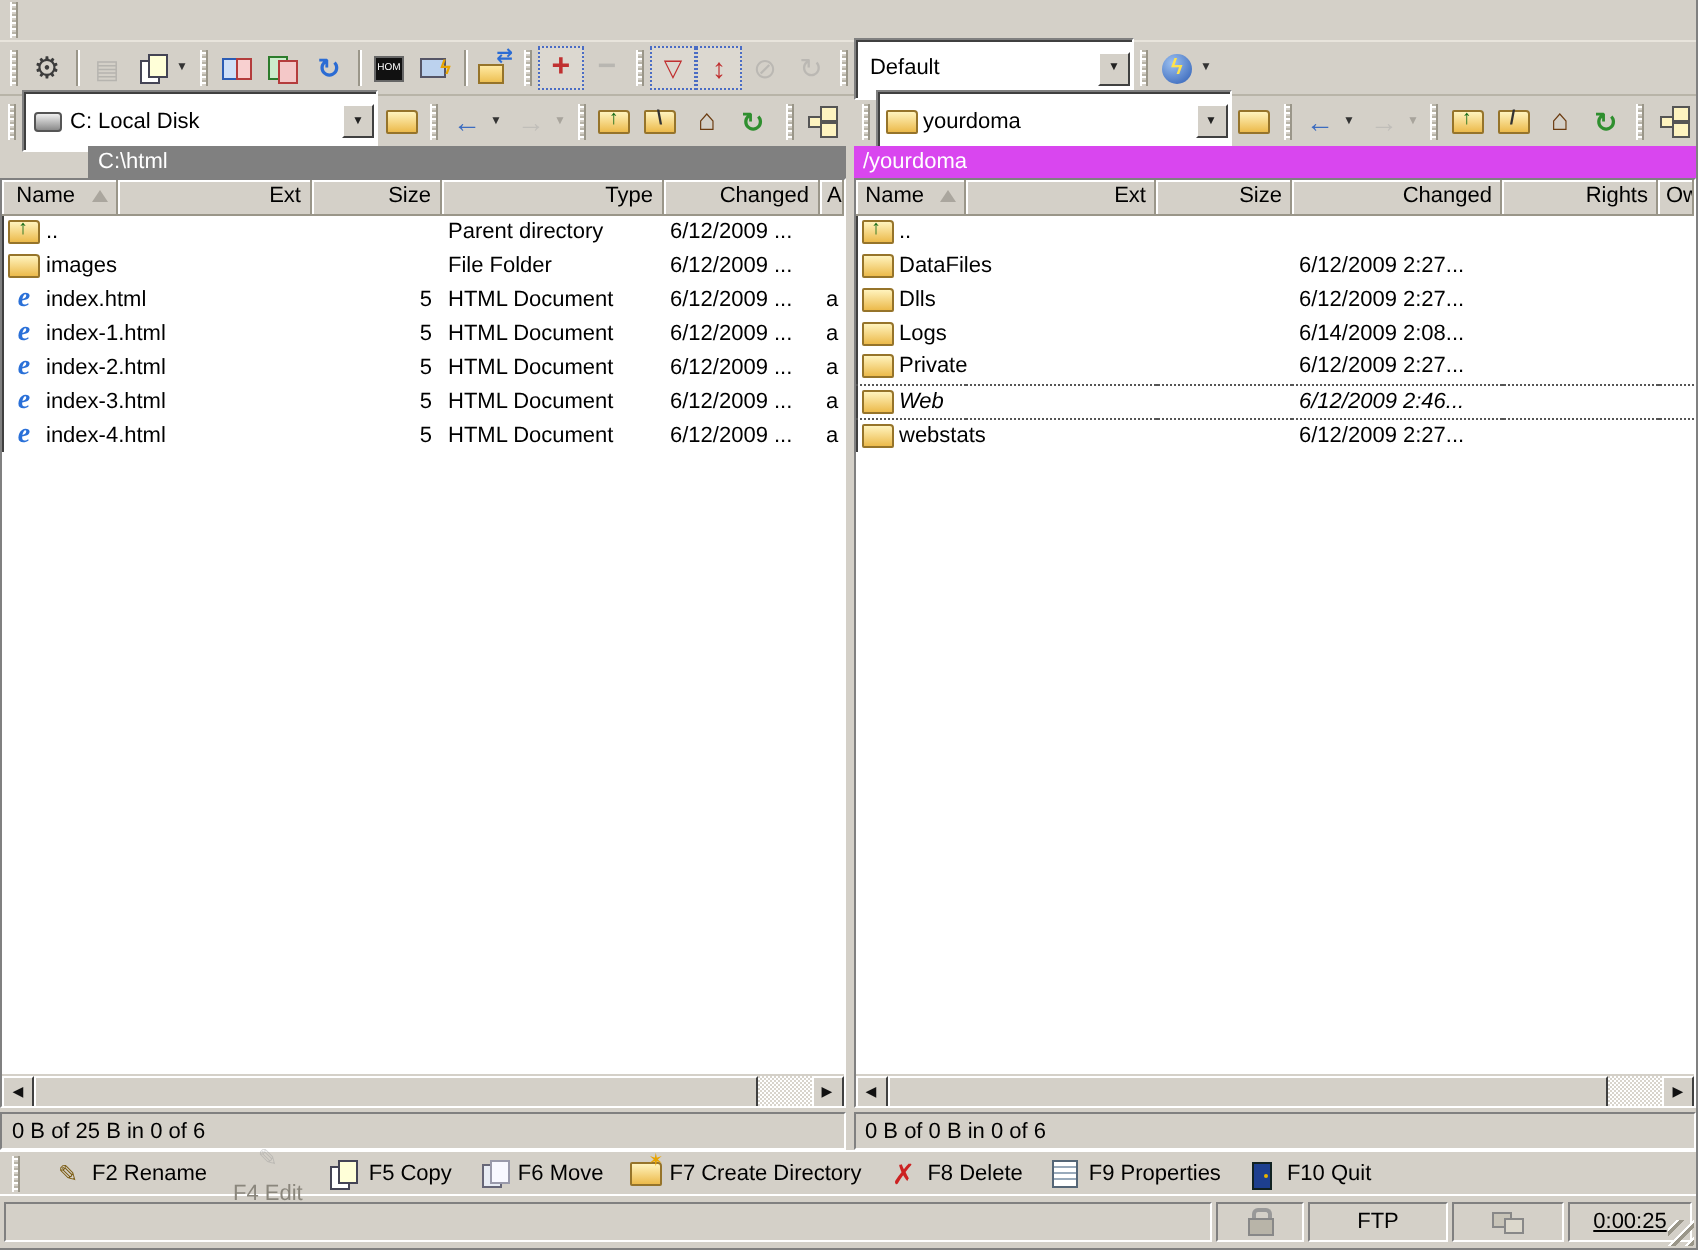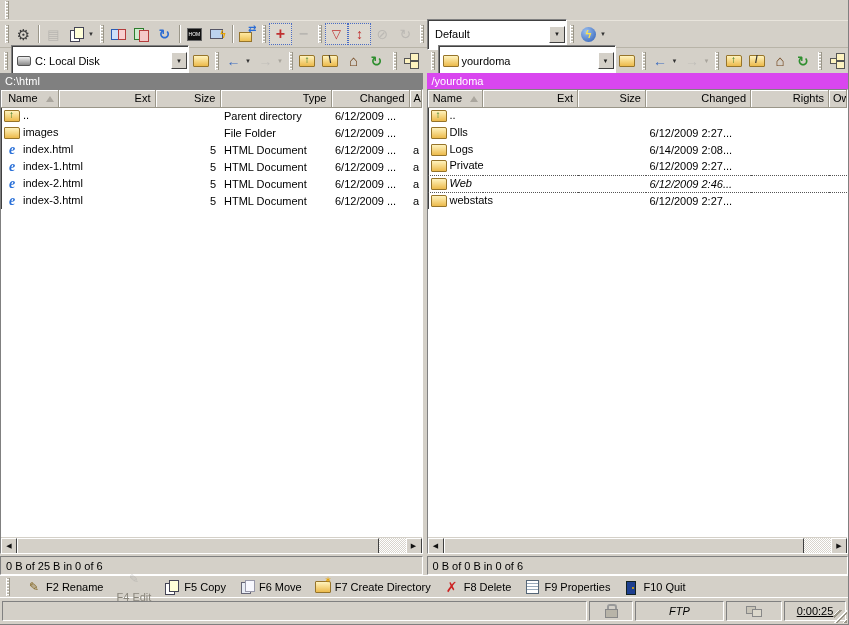--- a/index.html
+++ b/index.html
@@ -38,21 +38,21 @@
   .cbtn { width: 16px; height: 17px; margin-right: 1px; background: #d4d0c8;
     border: 1px solid; border-color: #fff #404040 #404040 #fff;
     display: inline-flex; align-items: center; justify-content: center; font-size: 6px; color:#222; }
   
   .panels { display: flex; height: 527px; }
   .panel { width: 423px; display: flex; flex-direction: column; }
   .panel.right { width: 422px; }
   .pgap { width: 4px; }
   .addrbar { height: 25px; display: flex; align-items: center; padding-left: 1px; }
   .pathbar { height: 16px; color: #fff; padding: 2px 0 0 5px; white-space: nowrap; overflow: hidden; }
-  .pathbar.inactive { background: #808080; }
+  .pathbar.inactive { background: #808080; margin-left: 44px; }
   .pathbar.active { background: #d946ef; }
   .listwrap { flex: 1; display: flex; flex-direction: column; background: #fff;
     border: 1px solid; border-color: #808080 #fff #fff #808080;
     box-shadow: inset 1px 1px 0 #404040; overflow: hidden; }
   table { border-collapse: collapse; table-layout: fixed; width: 100%; }
   th { height: 17px; font-weight: normal; text-align: right; padding: 0 4px;
     background: #d4d0c8; border-right: 1px solid #9a9689; border-bottom: 1px solid #9a9689;
     box-shadow: inset 1px 1px 0 #fff; overflow: hidden; white-space: nowrap; }
   td { height: 17px; padding: 0 4px; white-space: nowrap; overflow: hidden; }
   td.num, th.num { text-align: right; }
@@ -81,21 +81,21 @@
   .fbtn { display: inline-flex; align-items: center; gap: 4px; }
   .fbtn.dis { color: #8a867c; flex-direction: column; }
   .fbtn.dis .i { opacity: .4; filter: grayscale(1); }
   
   .statusbar { height: 26px; display: flex; gap: 2px; padding: 3px 2px 2px;
     border-top: 1px solid #fff; }
   .scell { border: 1px solid; border-color: #808080 #fff #fff #808080;
     display: flex; align-items: center; justify-content: center; height: 20px; }
   .scell-main { flex: 1; }
   .scell-lock { width: 44px; }
-  .scell-ftp { width: 89px; font-style: italic; }
+  .scell-ftp { width: 70px; }
   .scell-remote { width: 56px; }
   .scell-time { width: 62px; text-decoration: underline; }
   .resize-grip { position: absolute; right: 1px; bottom: 1px; width: 13px; height: 13px;
     background: repeating-linear-gradient(135deg, transparent 0 3px, #fff 3px 4px, #9a9689 4px 6px); }
   
   .i { position: relative; display: inline-flex; align-items: center; justify-content: center;
     width: 16px; height: 16px; font-size: 12px; line-height: 1; vertical-align: middle; flex: none; }
   td .i { margin-right: 3px; margin-left: -1px; }
   .i-gear::before { content: '⚙'; font-size: 15px; color: #3c3c3c; }
   .i-sessions::before { content: '▤'; font-size: 13px; color: #8c88a0; }
@@ -351,20 +351,27 @@
                 <td>6/12/2009 ...</td>
                 <td>a</td>
               </tr>
               <tr>
                 <td colspan="2"><span class="i i-html"></span><span>index-3.html</span></td>
                 <td class="num">5</td>
                 <td>HTML Document</td>
                 <td>6/12/2009 ...</td>
                 <td>a</td>
               </tr>
+              <tr>
+                <td colspan="2"><span class="i i-html"></span><span>index-4.html</span></td>
+                <td class="num">5</td>
+                <td>HTML Document</td>
+                <td>6/12/2009 ...</td>
+                <td>a</td>
+              </tr>
             </tbody>
         </table>
         <div class="fill"></div>
         <div class="hscroll">
           <div class="sbtn">◀</div>
           <div class="sthumb"></div>
           <div class="strack"></div>
           <div class="sbtn">▶</div>
         </div>
       </div>
@@ -435,20 +442,27 @@
           </thead>
           <tbody>
               <tr>
                 <td colspan="2"><span class="i i-folder-up"></span><span>..</span></td>
                 <td class="num"></td>
                 <td></td>
                 <td></td>
                 <td></td>
               </tr>
               <tr>
+                <td colspan="2"><span class="i i-folder"></span><span>DataFiles</span></td>
+                <td class="num"></td>
+                <td>6/12/2009 2:27...</td>
+                <td></td>
+                <td></td>
+              </tr>
+              <tr>
                 <td colspan="2"><span class="i i-folder"></span><span>Dlls</span></td>
                 <td class="num"></td>
                 <td>6/12/2009 2:27...</td>
                 <td></td>
                 <td></td>
               </tr>
               <tr>
                 <td colspan="2"><span class="i i-folder"></span><span>Logs</span></td>
                 <td class="num"></td>
                 <td>6/14/2009 2:08...</td>

